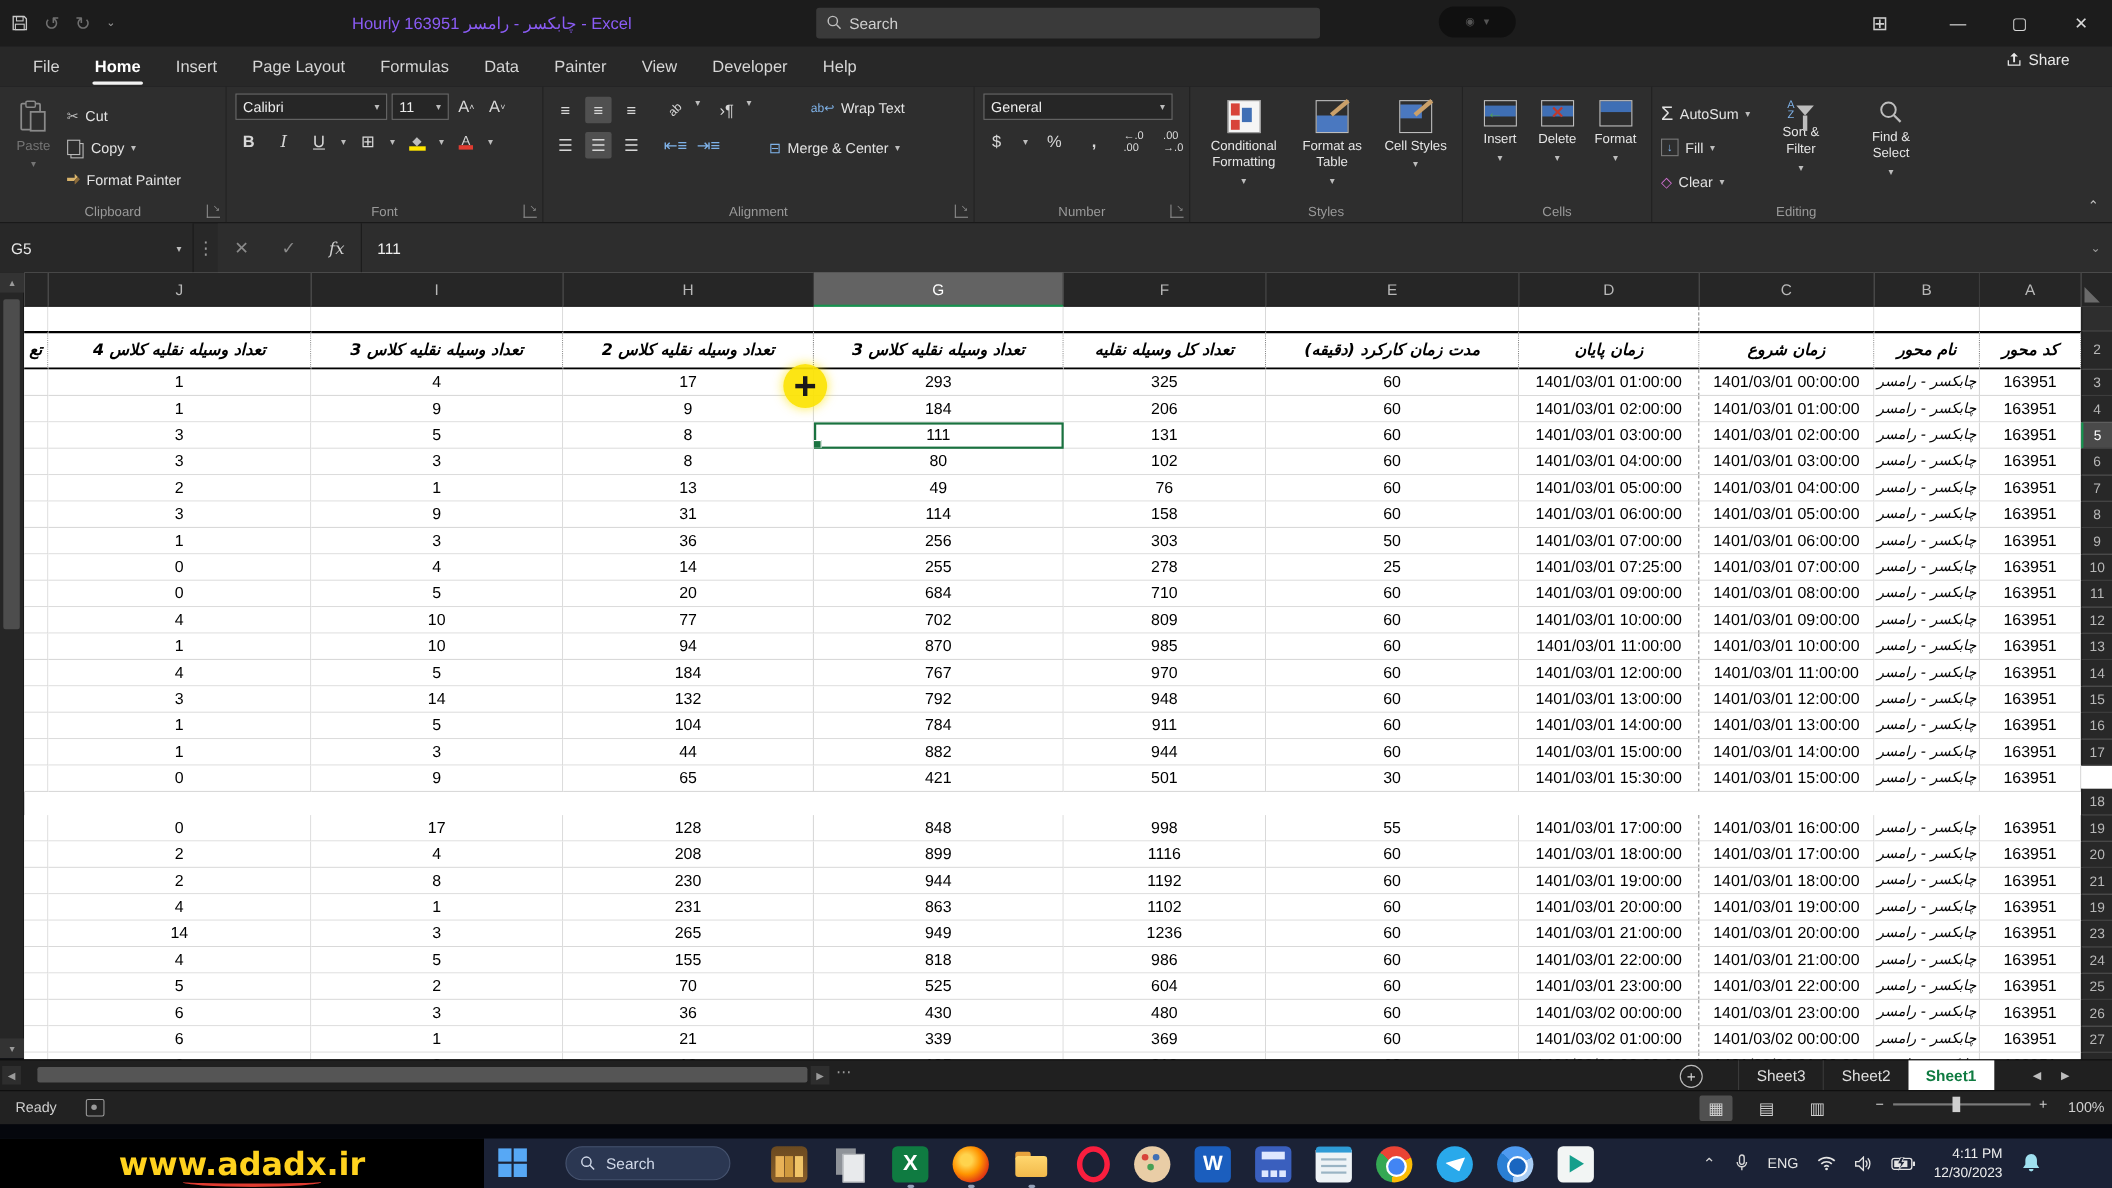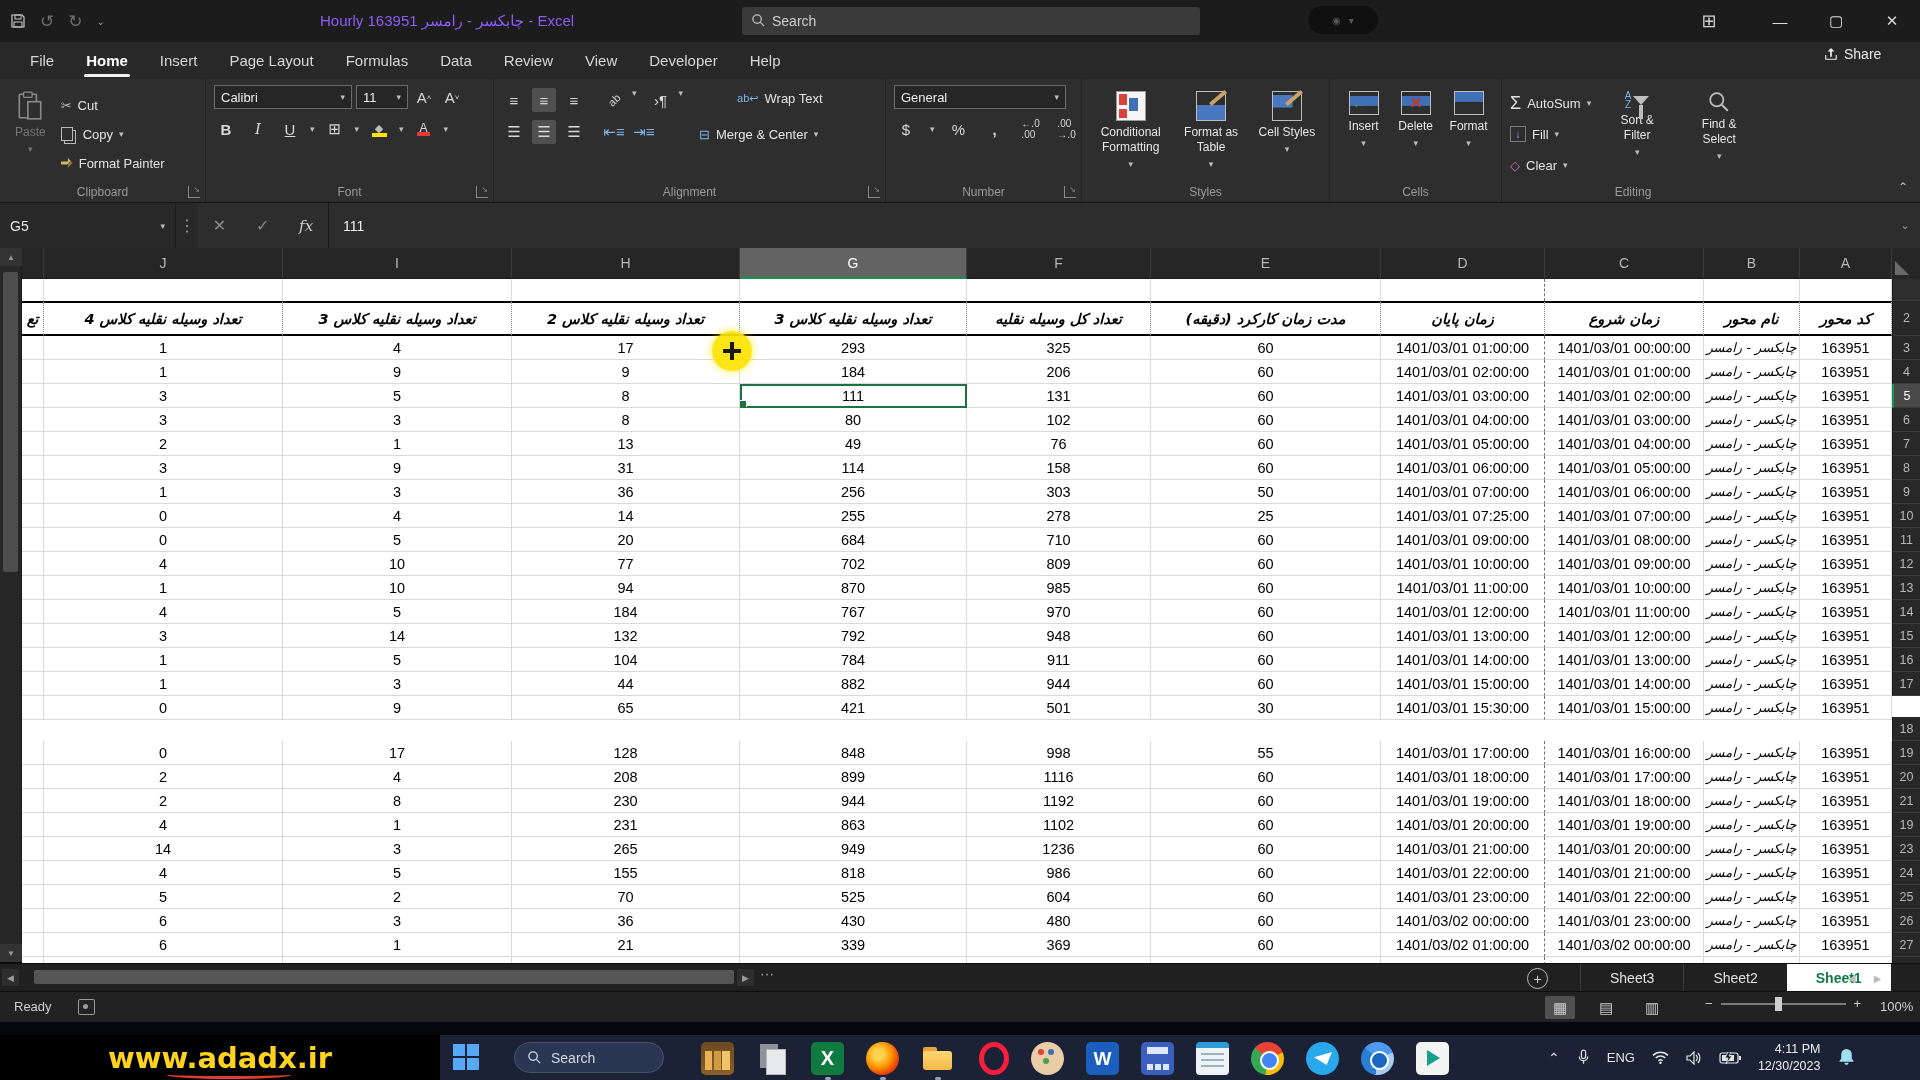--- a/index.html
+++ b/index.html
@@ -108,21 +108,21 @@
   #cursor::after{left:18px;top:11px;width:4px;height:18px;}
 
   
   #tabsrow{position:absolute;left:0;top:963px;width:1920px;height:28px;background:#202020;border-top:1px solid #0e0e0e;box-sizing:border-box;}
   .harr{position:absolute;top:5px;width:17px;height:17px;background:#2e2e2e;color:#9a9a9a;font-size:9px;display:flex;align-items:center;justify-content:center;}
   #hthumb{position:absolute;left:34px;top:6px;width:700px;height:14px;background:#555;border-radius:2px;}
   #hdots{position:absolute;left:760px;top:2px;color:#9a9a9a;font-size:14px;}
   #addsheet{position:absolute;left:1527px;top:4px;width:19px;height:19px;border:1px solid #bdbdbd;border-radius:50%;
             color:#d5d5d5;font-size:14px;display:flex;align-items:center;justify-content:center;}
   #sheettabs{position:absolute;left:1580px;top:0;height:28px;display:flex;}
-  .stab{padding:0 29px;height:28px;display:flex;align-items:center;color:#e0e0e0;font-size:14px;border-left:1px solid #3a3a3a;}
+  .stab{padding:0 16px;height:28px;display:flex;align-items:center;color:#e0e0e0;font-size:14px;border-left:1px solid #3a3a3a;}
   .stab.active{background:#fff;color:#0f7b41;font-weight:bold;border-left:none;}
   #tabnav{position:absolute;left:1848px;top:0;height:28px;display:flex;align-items:center;gap:18px;color:#bdbdbd;font-size:10px;}
 
   
   #statusbar{position:absolute;left:0;top:991px;width:1920px;height:31px;background:#222;border-top:1px solid #0e0e0e;box-sizing:border-box;color:#cfcfcf;font-size:13px;}
   #ready{position:absolute;left:14px;top:7px;}
   #macro-ic{position:absolute;left:78px;top:7px;width:15px;height:14px;border:1px solid #9a9a9a;border-radius:2px;}
   #macro-ic::after{content:"";position:absolute;left:4px;top:3.5px;width:5px;height:5px;background:#9a9a9a;border-radius:50%;}
   #viewbtns{position:absolute;left:1545px;top:4px;display:flex;gap:16px;}
   .vbtn{width:30px;height:23px;display:flex;align-items:center;justify-content:center;color:#cfcfcf;font-size:15px;}
@@ -223,21 +223,21 @@
   </div>
 
   <div id="tabrow">
     <div id="ribbon-tabs">
         <div class="rtab">File</div>
         <div class="rtab active">Home</div>
         <div class="rtab">Insert</div>
         <div class="rtab">Page Layout</div>
         <div class="rtab">Formulas</div>
         <div class="rtab">Data</div>
-        <div class="rtab">Review</div>
+        <div class="rtab">Painter</div>
         <div class="rtab">View</div>
         <div class="rtab">Developer</div>
         <div class="rtab">Help</div>
       </div>
   </div>
   <div id="share-btn">
     <svg width="14" height="14" viewBox="0 0 16 16">
         <path d="M8 1l4 4H9v6H7V5H4z" fill="#e8e8e8"></path>
         <path d="M2 9v5h12V9" fill="none" stroke="#e8e8e8" stroke-width="1.3"></path>
       </svg>

